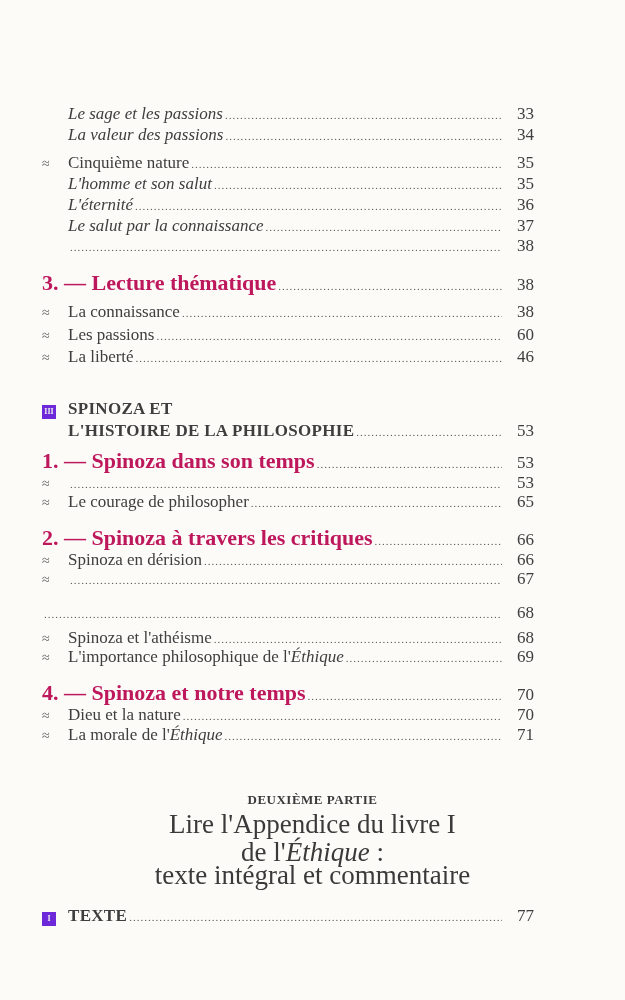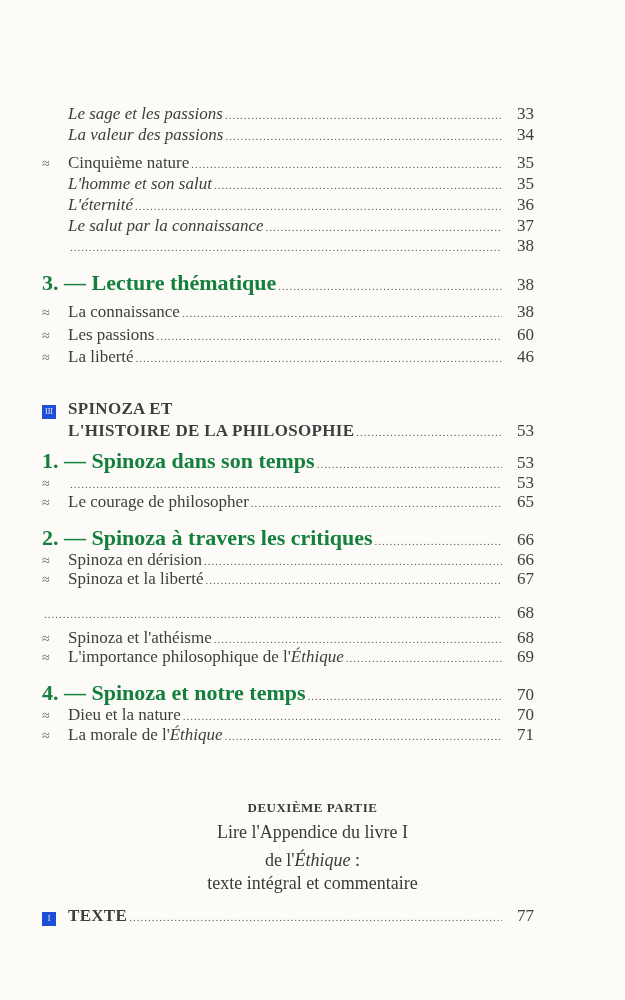--- a/index.html
+++ b/index.html
@@ -22,38 +22,38 @@
   .row .dots {
     flex:1 1 auto; overflow:hidden; margin:0 4px 0 2px;
     color:#555; letter-spacing:1px; font-size:11px;
   }
   .row .dots::before {
     content:"................................................................................................................................................................................................................";
   }
   .row .num { flex:none; width:28px; text-align:right; }
   .sub .label, .sub .num { font-size:17px; }
   .sub.it .label { font-style:italic; }
-  .head .label { font-size:22px; font-weight:bold; color:#15803d; }
+  .head .label { font-size:22px; font-weight:bold; color:#be185d; }
   .head .num { font-size:17px; }
   .part .label { font-size:17px; font-weight:bold; letter-spacing:0.3px; }
   .part .num { font-size:17px; }
   .box {
     width:26px; flex:none; position:relative;
   }
   .box span {
-    display:inline-block; width:14px; height:14px; background:#1d4ed8;
+    display:inline-block; width:14px; height:14px; background:#6d28d9;
     color:#eee; font-size:8px; line-height:14px; text-align:center;
-    font-weight:normal; vertical-align:baseline;
+    font-weight:bold; vertical-align:baseline;
   }
   .it-inline { font-style:italic; }
   .center {
-    position:absolute; left:0; width:625px; text-align:center;margin-top:8px;
+    position:absolute; left:0; width:625px; text-align:center;
   }
   .part-label { font-size:13px; font-weight:bold; letter-spacing:0.5px; color:#3a3a3a; }
-  .part-title { font-size:18px; line-height:29px; color:#3a3a3a; }
+  .part-title { font-size:27px; line-height:29px; color:#3a3a3a; }
 </style>
 </head>
 <body>
 
 <div class="page">
 
   <div class="row sub it" style="top:104px">
     <span class="indent"></span>
     <span class="label">Le sage et les passions</span>
     <span class="dots"></span>
@@ -153,21 +153,20 @@
     <span class="num">66</span>
   </div>
   <div class="row sub" style="top:550px">
     <span class="bullet">≈</span>
     <span class="label">Spinoza en dérision</span>
     <span class="dots"></span>
     <span class="num">66</span>
   </div>
   <div class="row sub" style="top:569px">
     <span class="bullet">≈</span>
-    <span class="label">Spinoza et la liberté</span>
     <span class="dots"></span>
     <span class="num">67</span>
   </div>
 
   <div class="row head" style="top:603px">
     <span class="dots"></span>
     <span class="num">68</span>
   </div>
   <div class="row sub" style="top:628px">
     <span class="bullet">≈</span>

